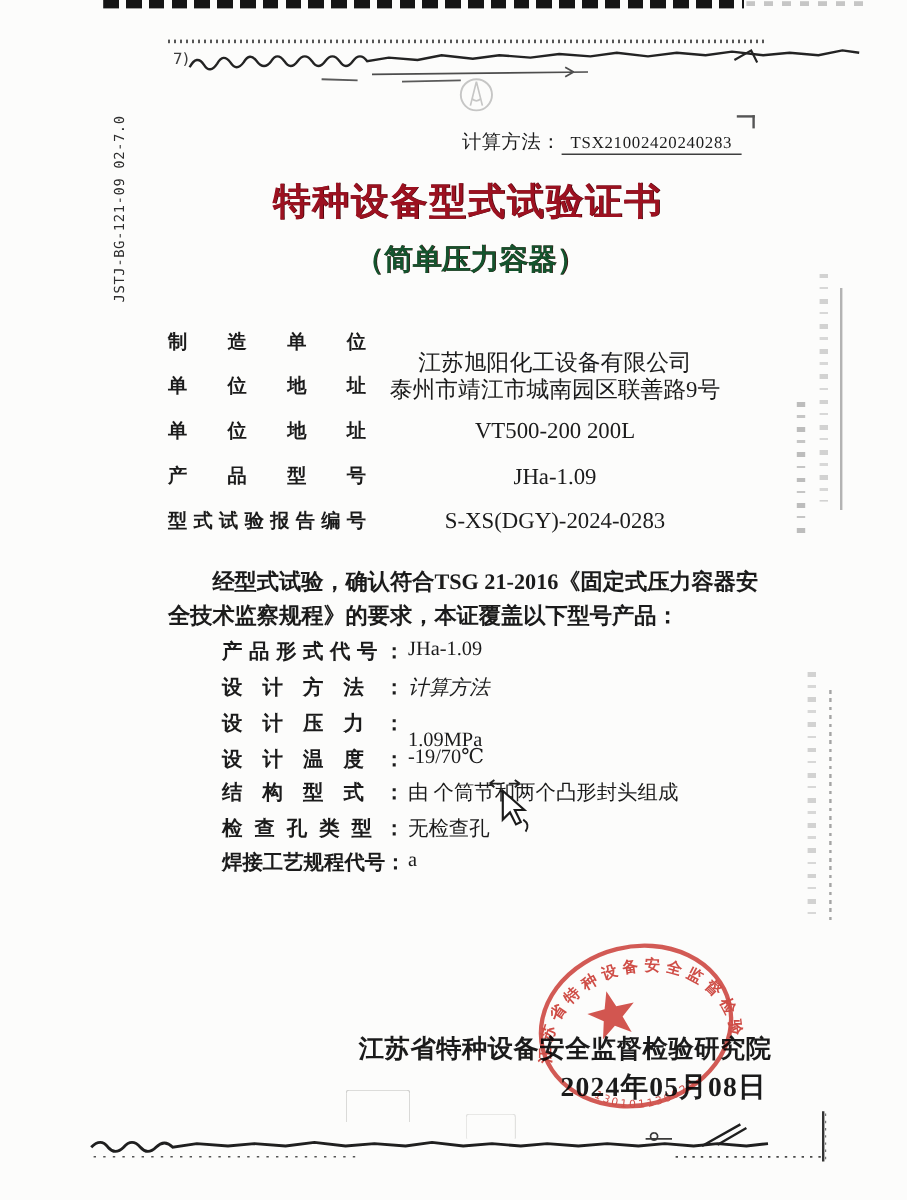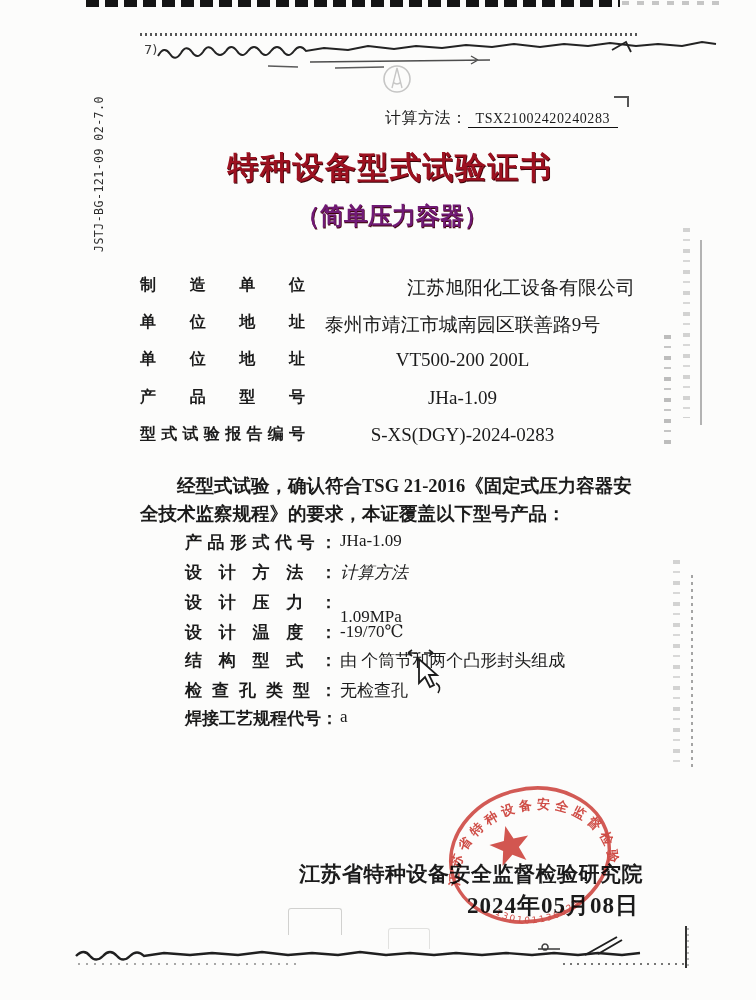--- a/index.html
+++ b/index.html
@@ -19,21 +19,21 @@
 
   
   .margin-note{font-family:"DejaVu Sans","Liberation Sans",sans-serif;font-size:13px;color:#3d3d3d;}
   .doc-code{width:152px;height:16px;transform:rotate(-90deg);font-family:"DejaVu Sans Mono","Liberation Mono",monospace;
     font-size:11.5px;letter-spacing:.5px;color:#2e2e2e;text-align:center;white-space:nowrap;}
   .cert-row{font-size:16px;}
   .cert-label{letter-spacing:.5px;}
   .cert-value{font-size:14px;letter-spacing:.6px;border-bottom:1.6px solid #101010;padding:0 8px 1px 8px;}
   .title{width:500px;text-align:center;font-size:31px;font-weight:bold;letter-spacing:1.5px;color:#9c1120;
     text-shadow:0.7px 0.7px 0 #3a0208;}
-  .subtitle{width:500px;text-align:center;font-size:24px;font-weight:bold;color:#701a75;text-shadow:0.5px 0.5px 0 #40040a;}
+  .subtitle{width:500px;text-align:center;font-size:24px;font-weight:bold;color:#14532d;text-shadow:0.5px 0.5px 0 #40040a;}
 
   
   .f-label{left:140px;width:165px;font-size:16px;font-weight:bold;text-align:justify;text-align-last:justify;white-space:nowrap;}
   .f-value{left:290px;width:345px;font-size:19px;text-align:center;white-space:nowrap;}
   .statement{left:140px;width:505px;font-size:18.5px;line-height:28px;text-indent:2em;font-weight:bold;}
   .s-label{left:185px;width:152px;font-size:17px;font-weight:bold;text-align:justify;text-align-last:justify;white-space:nowrap;}
   .s-value{left:340px;font-size:17px;white-space:nowrap;}
 
   
   .issuer{font-size:21px;font-weight:bold;letter-spacing:.5px;}
@@ -71,21 +71,21 @@
   <div class="abs v-line-dotted" style="left:691px;top:575px;height:195px;opacity:.6;"></div>
 
   <div class="abs cert-row" style="left:385px;top:108px;">
     <span class="cert-label">计算方法：</span><span class="cert-value">TSX21002420240283</span>
   </div>
 
   <div class="abs title" style="left:140px;top:147px;">特种设备型式试验证书</div>
   <div class="abs subtitle" style="left:142px;top:200px;">（简单压力容器）</div>
 
   <div class="abs f-label" style="top:275px;">制造单位</div>
-  <div class="abs f-value" style="top:275px;text-align:right;">江苏旭阳化工设备有限公司</div>
+  <div class="abs f-value" style="top:289px;">江苏旭阳化工设备有限公司</div>
 
   <div class="abs f-label" style="top:312px;">单位地址</div>
   <div class="abs f-value" style="top:312px;">泰州市靖江市城南园区联善路9号</div>
 
   <div class="abs f-label" style="top:349px;">单位地址</div>
   <div class="abs f-value" style="top:349px;">VT500-200 200L</div>
 
   <div class="abs f-label" style="top:387px;">产品型号</div>
   <div class="abs f-value" style="top:387px;">JHa-1.09</div>
 

